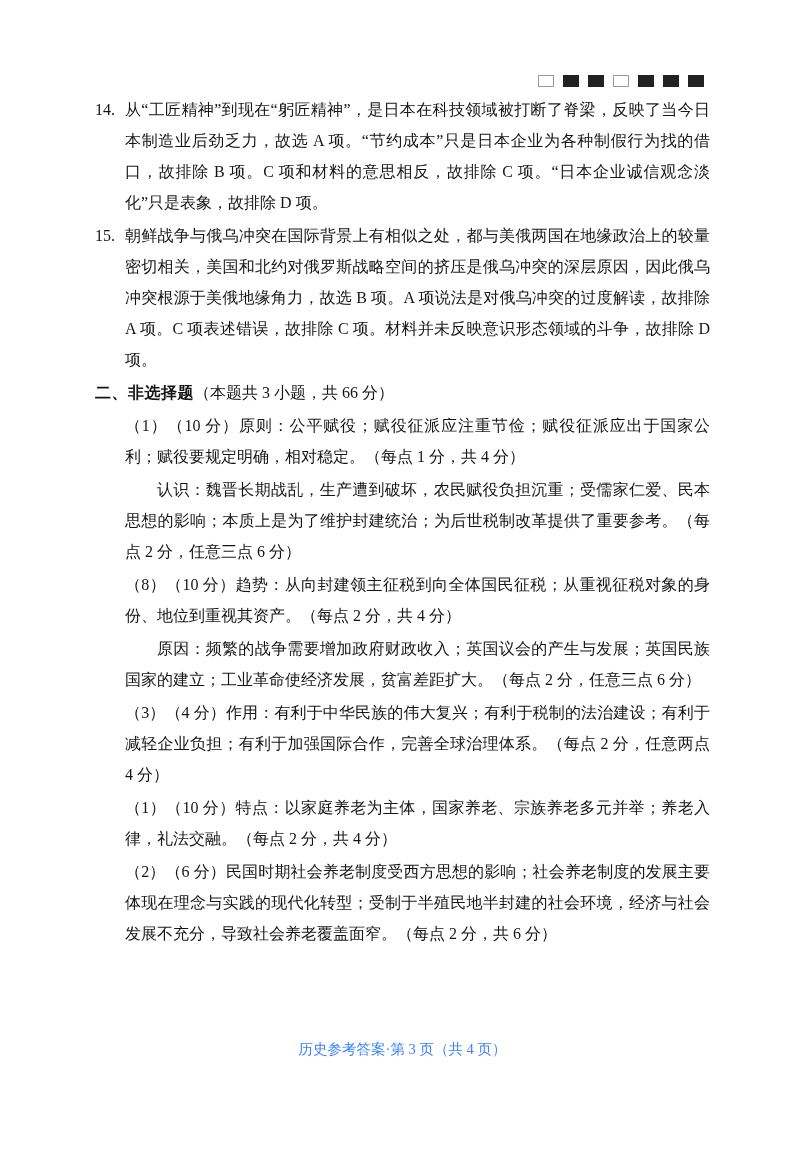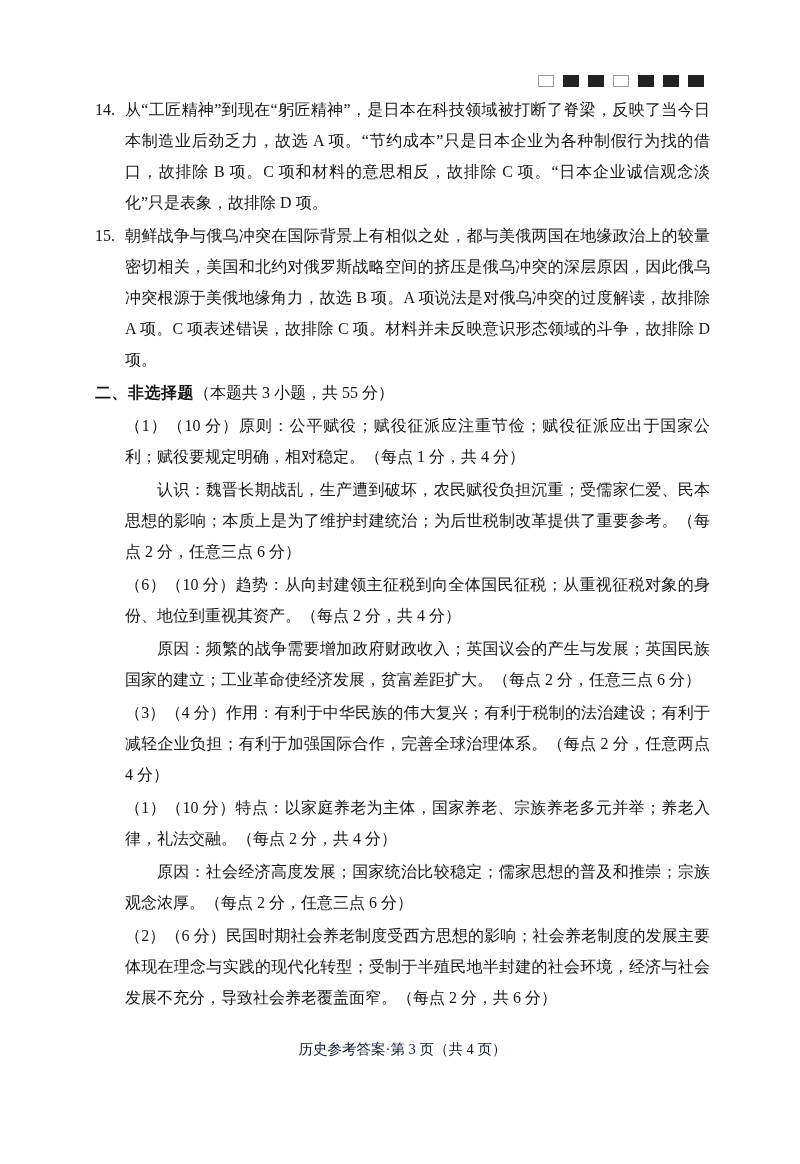--- a/index.html
+++ b/index.html
@@ -54,21 +54,21 @@
   p.section .sec-title{font-weight:bold;font-family:Liberation Serif, serif;letter-spacing:0.5px;}
   p.item-head{margin-top:4px;}
 
   .footer{
     position:absolute;
     top:1040px;
     left:95px;
     width:615px;
     text-align:center;
     font-size:14.5px;
-    color:#0f172a;
+    color:#3b82f6;
   }
 </style>
 </head>
 <body>
 
 <div class="page">
 
   <div class="marks" id="marks">
       <span class="mark outline"></span>
       <span class="mark filled"></span>
@@ -85,52 +85,49 @@
       <span class="num">14.</span>
       <span>从“工匠精神”到现在“躬匠精神”，是日本在科技领域被打断了脊梁，反映了当今日本制造业后劲乏力，故选 A 项。“节约成本”只是日本企业为各种制假行为找的借口，故排除 B 项。C 项和材料的意思相反，故排除 C 项。“日本企业诚信观念淡化”只是表象，故排除 D 项。</span>
     </p>
 
     <p class="hang">
       <span class="num">15.</span>
       <span>朝鲜战争与俄乌冲突在国际背景上有相似之处，都与美俄两国在地缘政治上的较量密切相关，美国和北约对俄罗斯战略空间的挤压是俄乌冲突的深层原因，因此俄乌冲突根源于美俄地缘角力，故选 B 项。A 项说法是对俄乌冲突的过度解读，故排除 A 项。C 项表述错误，故排除 C 项。材料并未反映意识形态领域的斗争，故排除 D 项。</span>
     </p>
 
     <p class="section">
-      <span class="sec-title">二、非选择题</span><span>（本题共 3 小题，共 55 分）</span>
+      <span class="sec-title">二、非选择题</span><span>（本题共 3 小题，共 66 分）</span>
     </p>
 
 
     <p class="sub">
       <span>（1）（10 分）</span><span>原则：公平赋役；赋役征派应注重节俭；赋役征派应出于国家公利；赋役要规定明确，相对稳定。（每点 1 分，共 4 分）</span>
     </p>
 
     <p class="ind">
       <span>认识：魏晋长期战乱，生产遭到破坏，农民赋役负担沉重；受儒家仁爱、民本思想的影响；本质上是为了维护封建统治；为后世税制改革提供了重要参考。（每点 2 分，任意三点 6 分）</span>
     </p>
 
     <p class="sub">
-      <span>（6）（10 分）</span><span>趋势：从向封建领主征税到向全体国民征税；从重视征税对象的身份、地位到重视其资产。（每点 2 分，共 4 分）</span>
+      <span>（8）（10 分）</span><span>趋势：从向封建领主征税到向全体国民征税；从重视征税对象的身份、地位到重视其资产。（每点 2 分，共 4 分）</span>
     </p>
 
     <p class="ind">
       <span>原因：频繁的战争需要增加政府财政收入；英国议会的产生与发展；英国民族国家的建立；工业革命使经济发展，贫富差距扩大。（每点 2 分，任意三点 6 分）</span>
     </p>
 
     <p class="sub">
       <span>（3）（4 分）</span><span>作用：有利于中华民族的伟大复兴；有利于税制的法治建设；有利于减轻企业负担；有利于加强国际合作，完善全球治理体系。（每点 2 分，任意两点 4 分）</span>
     </p>
 
 
     <p class="sub">
       <span>（1）（10 分）</span><span>特点：以家庭养老为主体，国家养老、宗族养老多元并举；养老入律，礼法交融。（每点 2 分，共 4 分）</span>
     </p>
 
-    <p class="ind">
-      <span>原因：社会经济高度发展；国家统治比较稳定；儒家思想的普及和推崇；宗族观念浓厚。（每点 2 分，任意三点 6 分）</span>
-    </p>
 
     <p class="sub">
       <span>（2）（6 分）</span><span>民国时期社会养老制度受西方思想的影响；社会养老制度的发展主要体现在理念与实践的现代化转型；受制于半殖民地半封建的社会环境，经济与社会发展不充分，导致社会养老覆盖面窄。（每点 2 分，共 6 分）</span>
     </p>
 
   </div>
 
   <div class="footer">历史参考答案·第 3 页（共 4 页）</div>
 
 </div>

